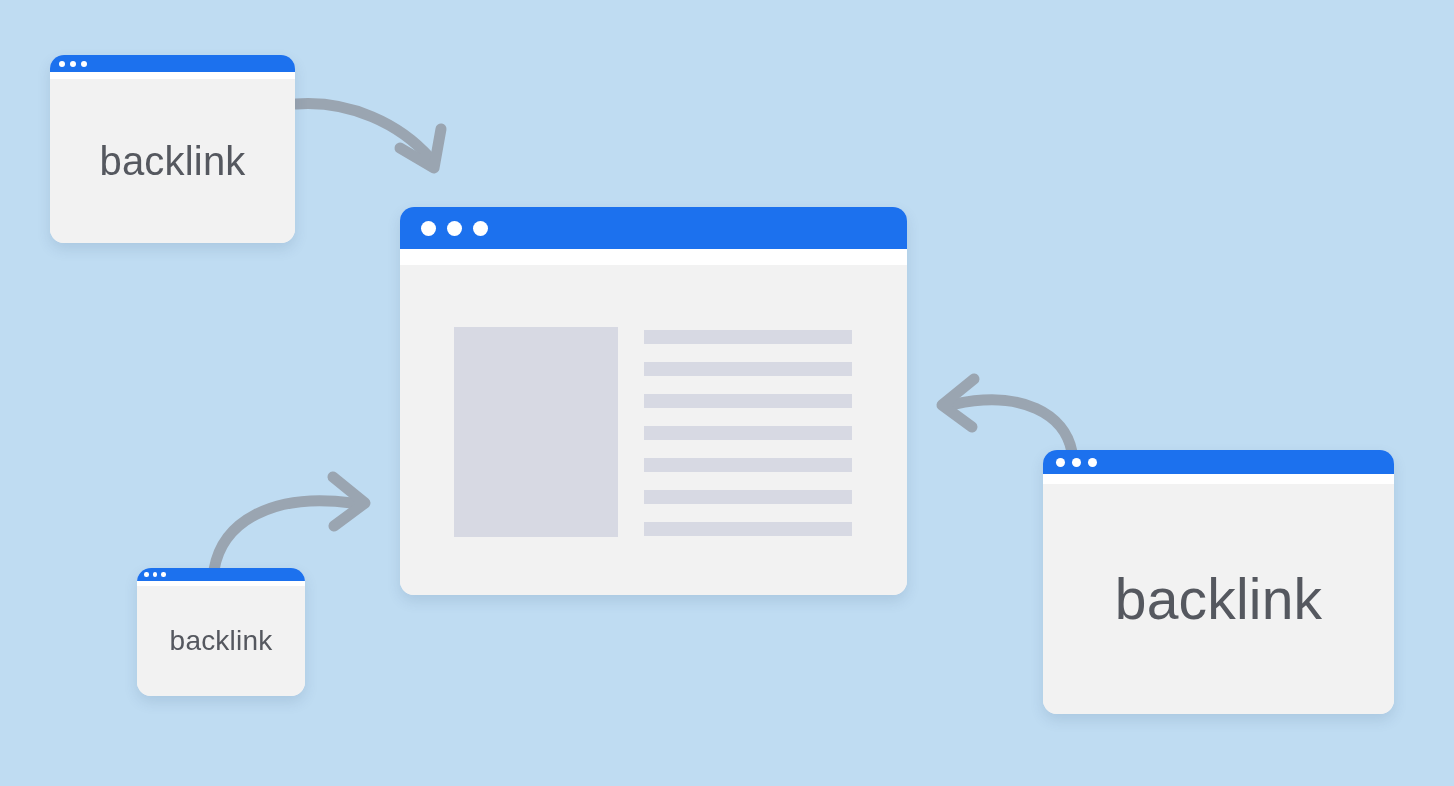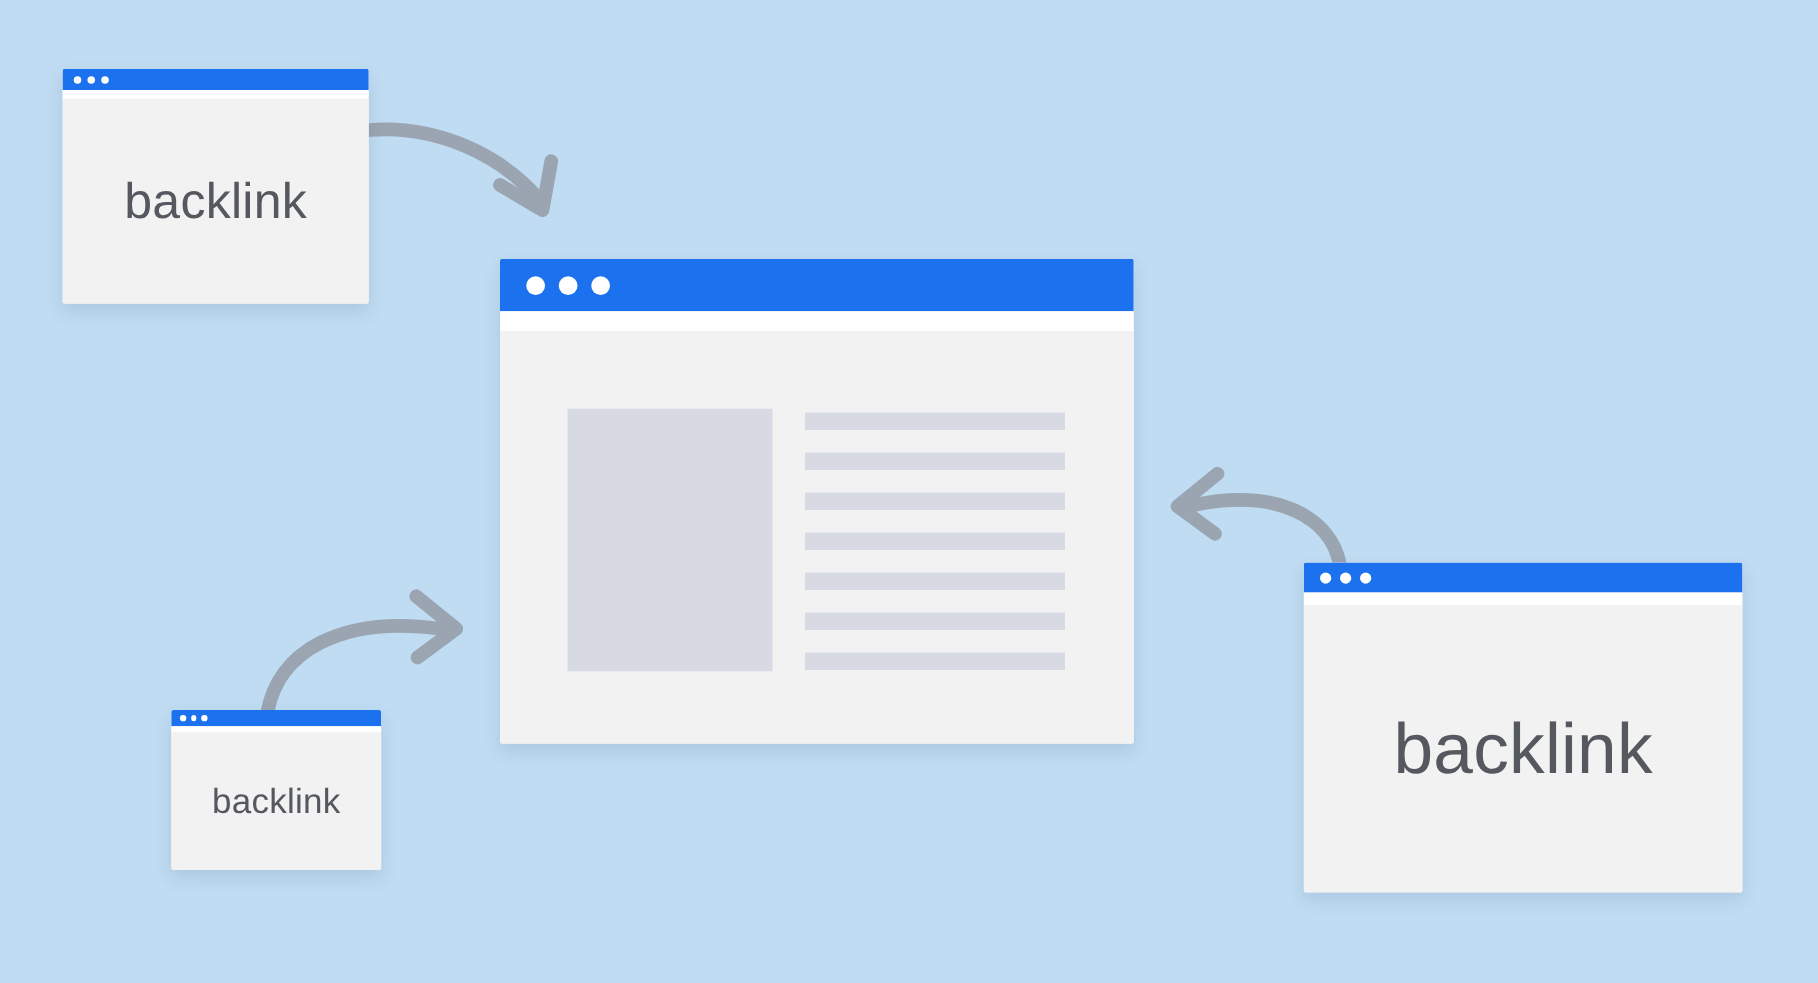--- a/index.html
+++ b/index.html
@@ -18,21 +18,21 @@
     position: absolute;
     left: 0; top: 0;
     width: 1454px;
     height: 786px;
     background: #bfdcf2;
   }
 
   
   .window {
     position: absolute;
-    border-radius: 2px;
+    border-radius: 14px;
     background: #f2f2f2;
     box-shadow: 0 6px 14px rgba(40, 70, 110, 0.13);
     overflow: hidden;
     display: flex;
     flex-direction: column;
   }
   .titlebar {
     background: #1c71ee;
     display: flex;
     align-items: center;

